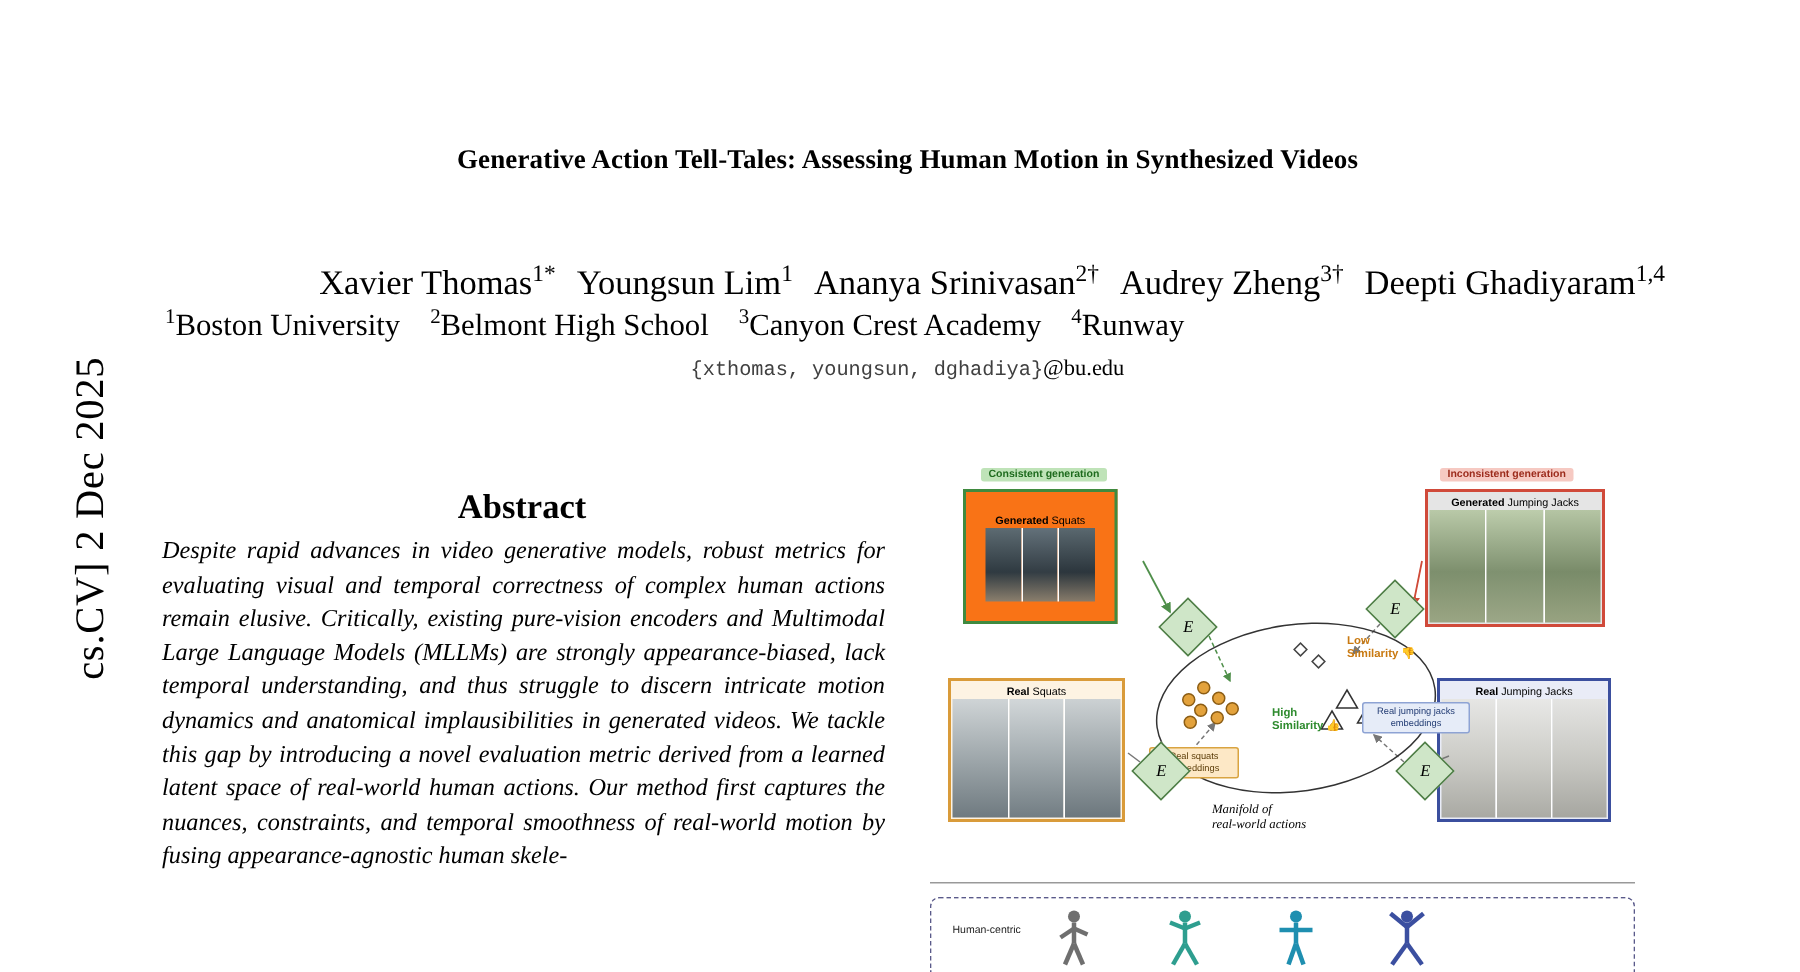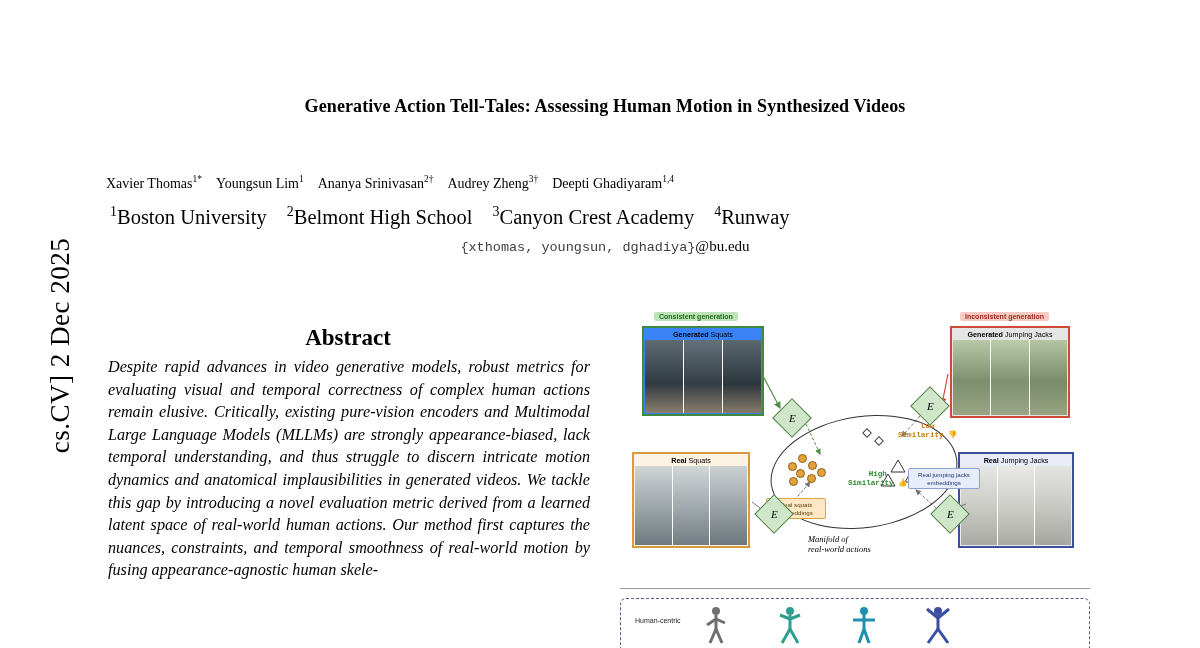--- a/index.html
+++ b/index.html
@@ -40,25 +40,25 @@
     width: 990px;
     text-align: center;
     font-size: 18px;
     font-weight: bold;
     letter-spacing: 0.1px;
   }
 
   
   .authors {
     position: absolute;
-    left: 106px;
+    left: 120px;
     top: 176px;
     width: 990px;
-    text-align: left;
-    font-size: 14px;
+    text-align: right;
+    font-size: 23px;
   }
   .authors .name { white-space: nowrap; }
   .authors .gap { display: inline-block; width: 14px; }
   .affils {
     position: absolute;
     left: 110px;
     top: 206px;
     width: 990px;
     text-align: left;
     font-size: 20.5px;
@@ -155,21 +155,21 @@
     font-size: 7.2px;
     text-align: center;
     padding: 1px 0 1px;
     line-height: 9px;
   }
   .panel-cap b { font-weight: bold; }
   .frames { display: flex; height: calc(100% - 11px); }
   .frames > div { flex: 1; border-right: 1px solid #fff; }
   .frames > div:last-child { border-right: none; }
 
-  .p-gen-squats { left: 22px; top: 14px; width: 122px; height: 90px; border: 2px solid #3f8a3f; padding: 1px; background:#3b82f6; }
+  .p-gen-squats { left: 22px; top: 14px; width: 103px; height: 90px; border: 2px solid #3f8a3f; padding: 13px; background:#f97316; }
   .p-gen-jj     { left: 330px; top: 14px; width: 120px; height: 92px; border: 2px solid #d04a3a; padding: 1px; background:#e5e5e5;}
   .p-real-squats{ left: 12px; top: 140px; width: 118px; height: 96px; border: 2px solid #d99b3a; padding: 1px; background:#fdf3e3;}
   .p-real-jj    { left: 338px; top: 140px; width: 116px; height: 96px; border: 2px solid #3b4f9e; padding: 1px; background:#e9ecf7;}
 
   .banner {
     position: absolute;
     font-family: "Liberation Sans", sans-serif;
     font-size: 7px;
     font-weight: bold;
     padding: 1px 5px;
@@ -235,24 +235,23 @@
     border: 1px solid #d9a441;
     border-radius: 2px;
     padding: 2px 3px;
     text-align: center;
     line-height: 7.5px;
     color: #5c3d09;
   }
   .tag-blue { background: #e6ecf8; border-color: #8ea3d4; color: #203a72; }
   .simlabel {
     position: absolute;
-    font-family: Liberation Mono, monospace;
+    font-family: Liberation Sans, sans-serif;
     font-size: 7.6px;
     font-weight: bold;
-    text-align: center;
     line-height: 9px;
   }
   .sim-high { left: 196px; top: 158px; color: #2e8b2e; margin-left: 32px; }
   .sim-low  { left: 278px; top: 110px; color: #c97a12; }
 
   .stick { display: block; }
 </style>
 </head>
 <body>
 

